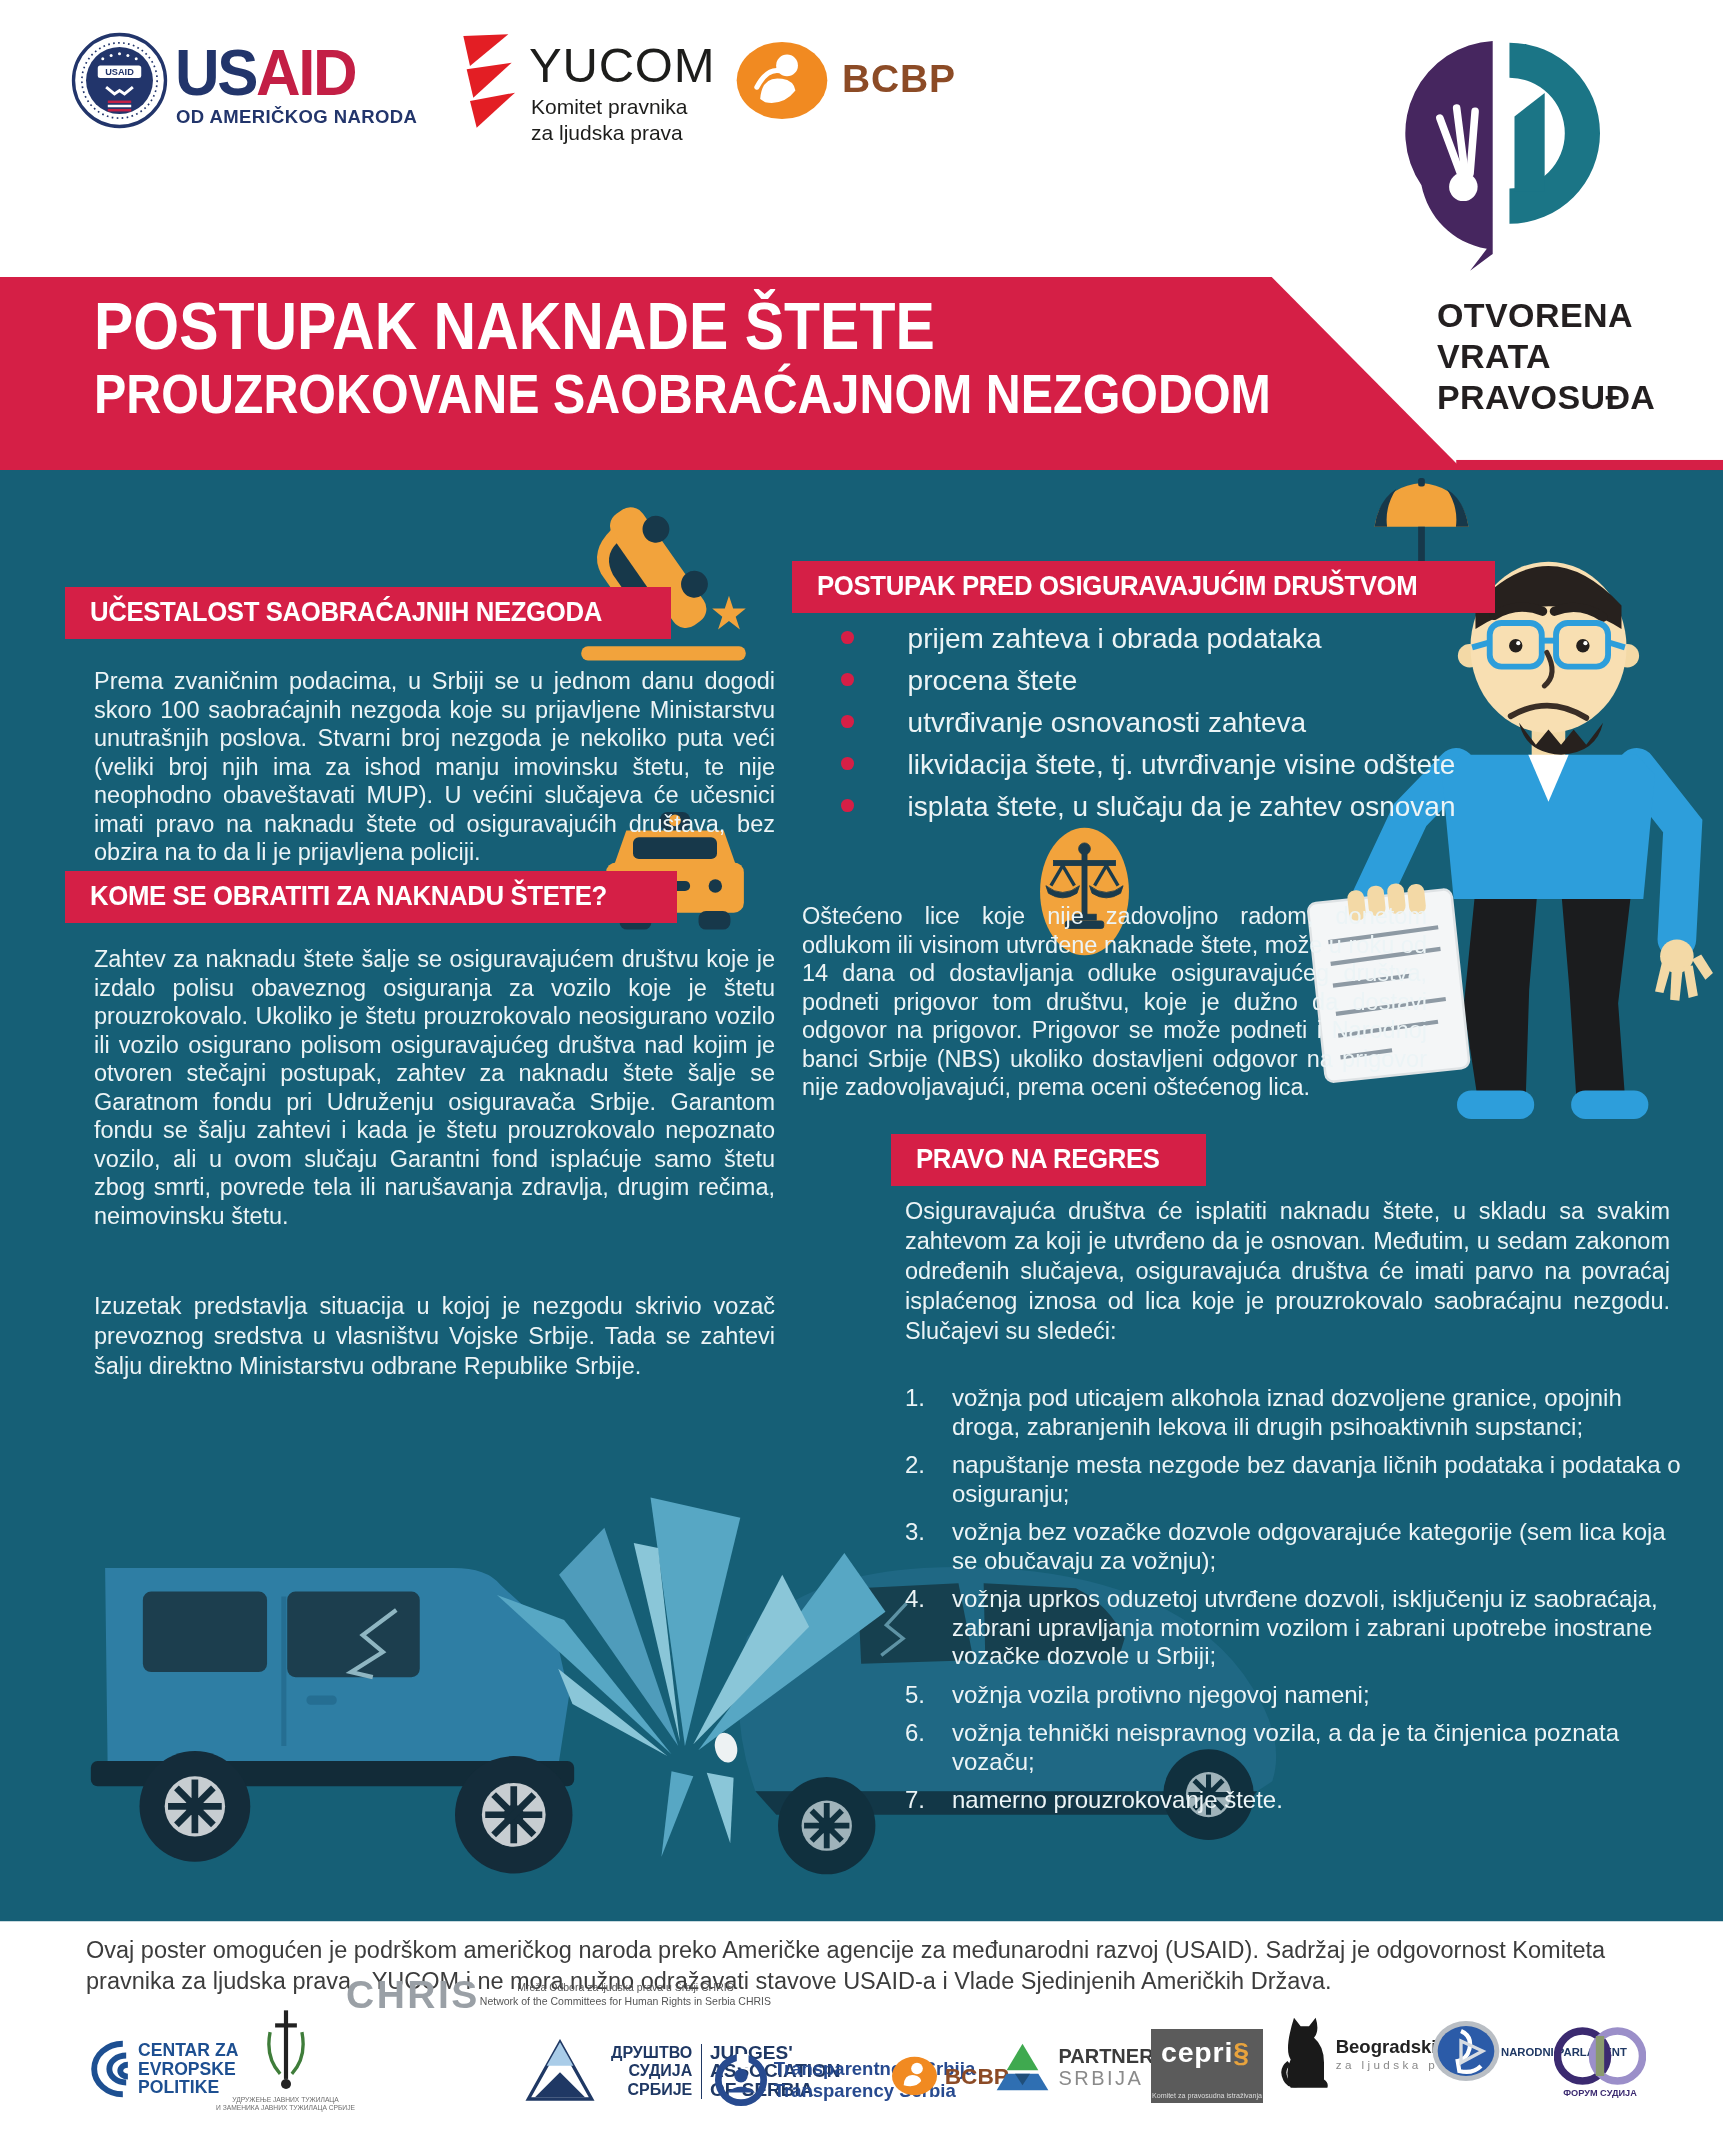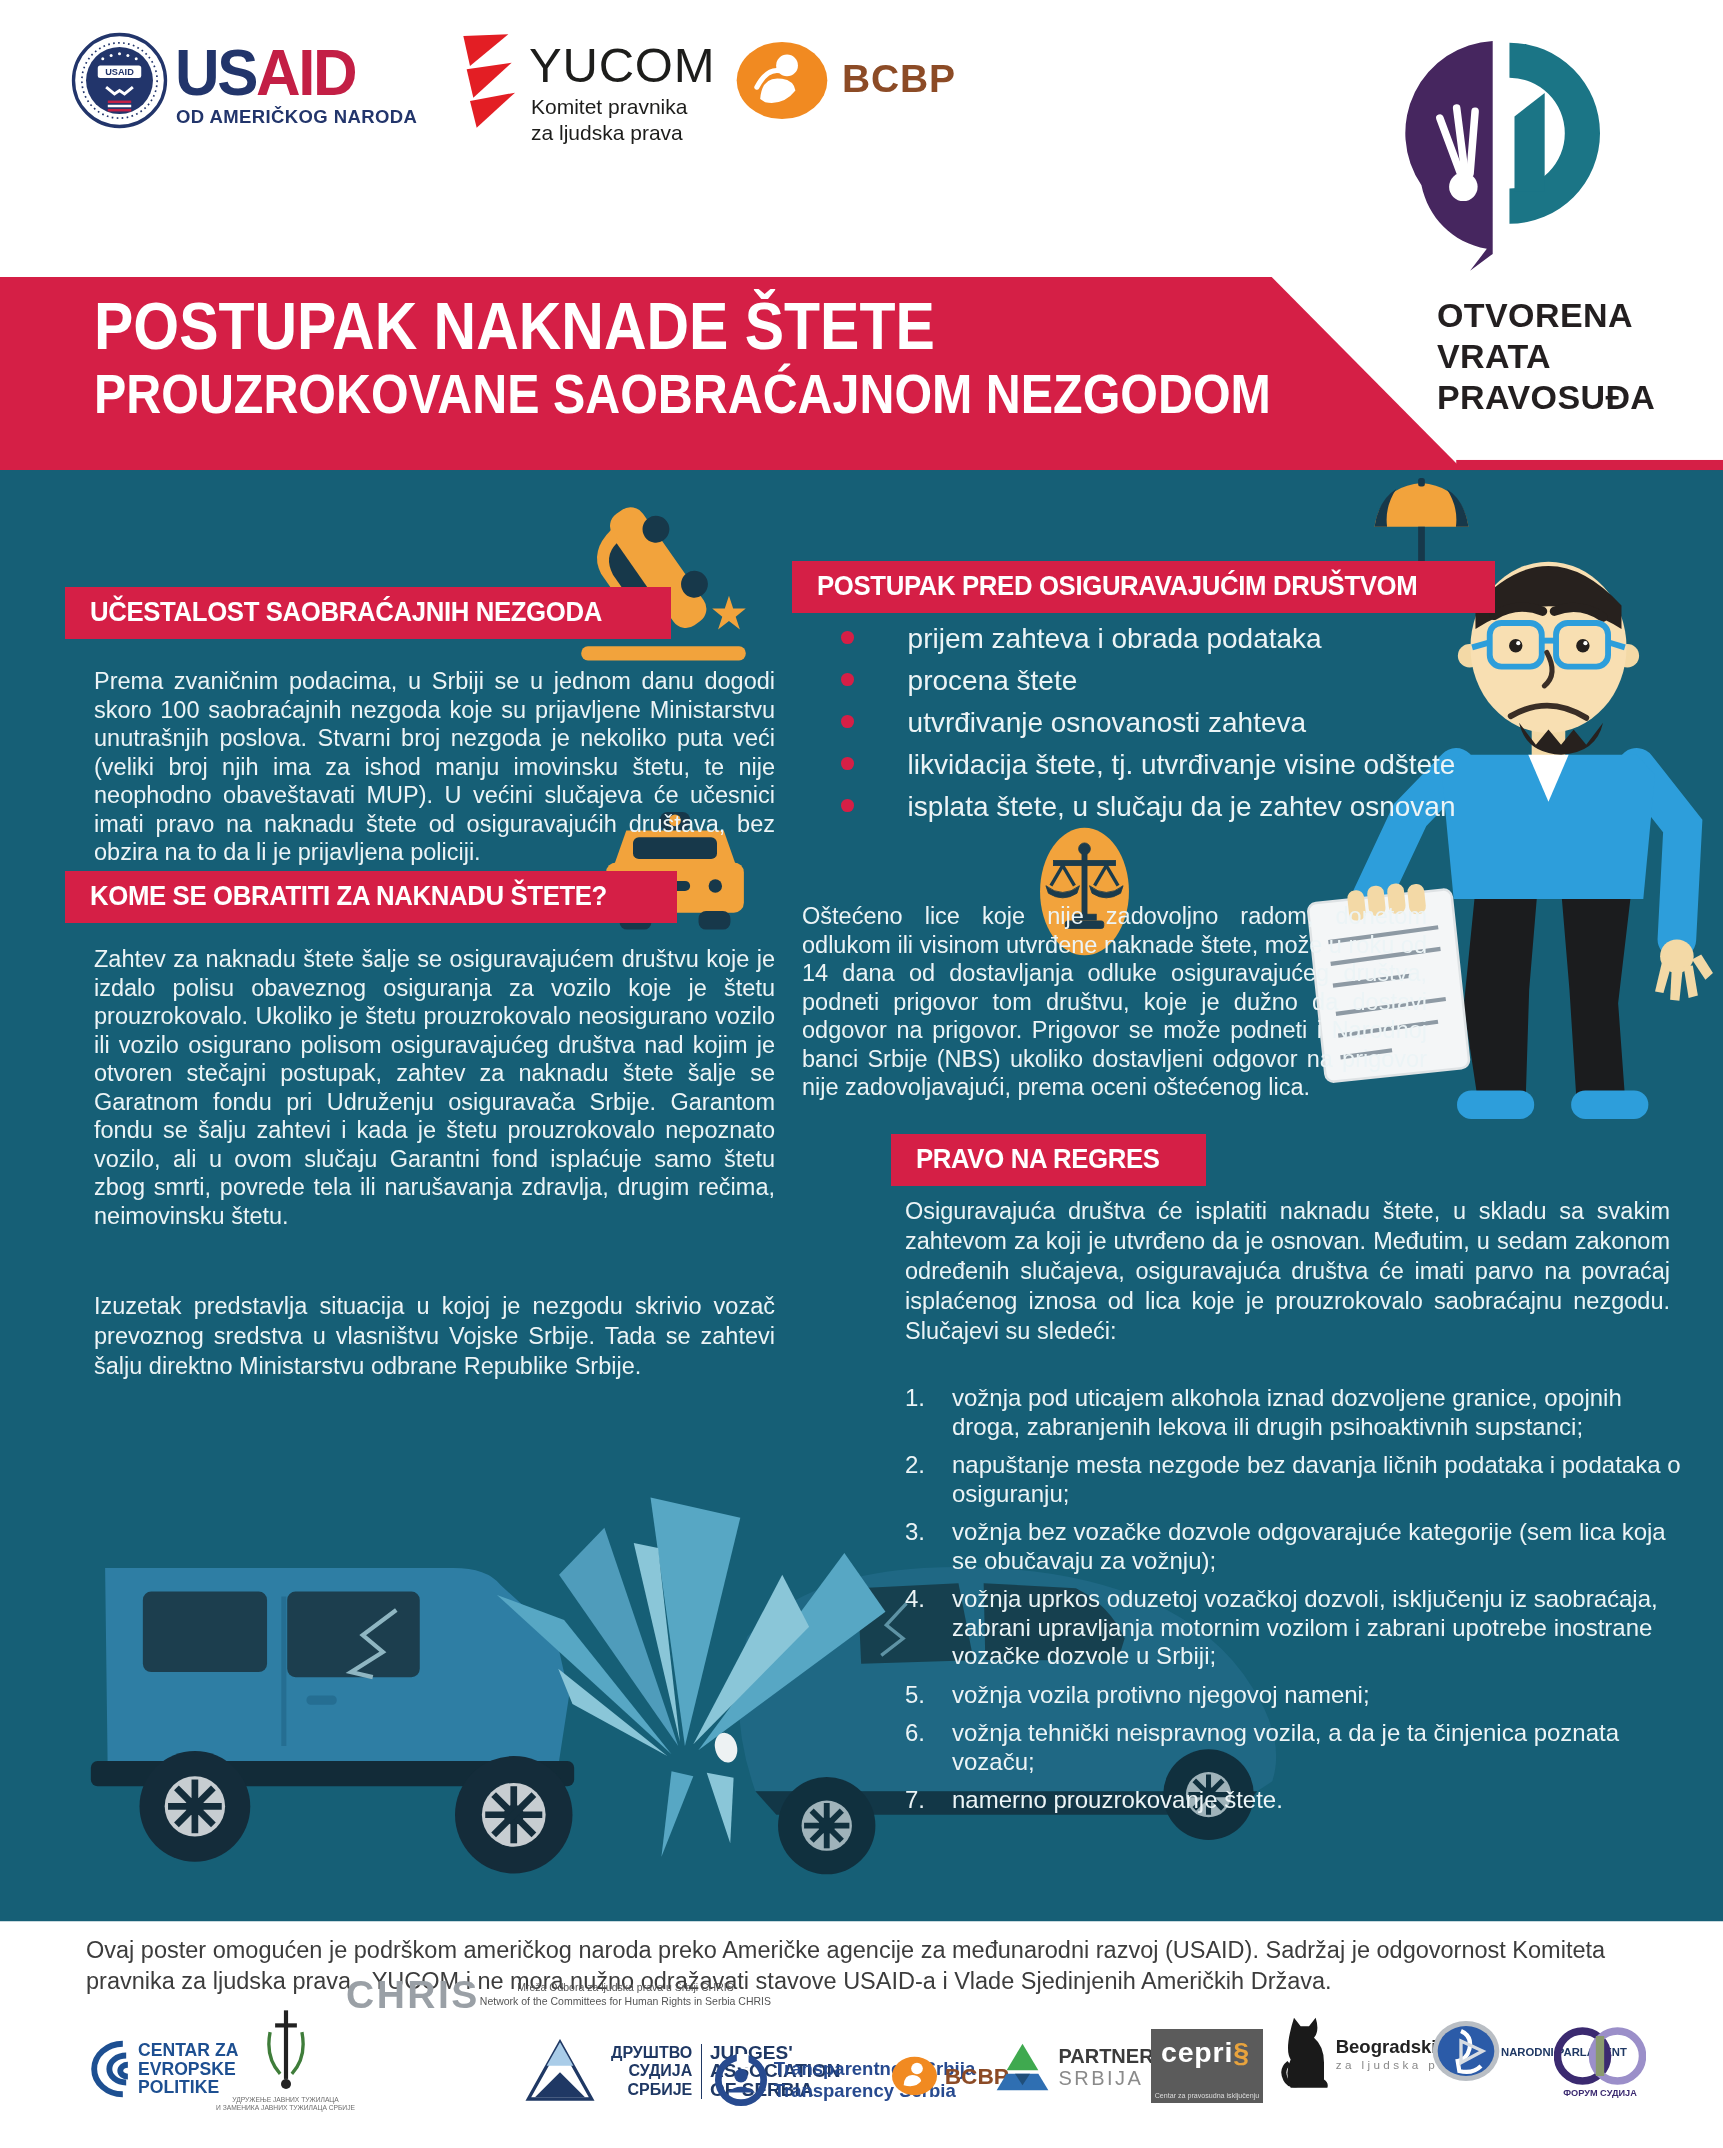--- a/index.html
+++ b/index.html
@@ -310,21 +310,21 @@
     <div class="nrow">
         <div class="nnum">2.</div>
         <div class="ntxt">napuštanje mesta nezgode bez davanja ličnih podataka i podataka o osiguranju;</div>
       </div>
     <div class="nrow">
         <div class="nnum">3.</div>
         <div class="ntxt">vožnja bez vozačke dozvole odgovarajuće kategorije (sem lica koja se obučavaju za vožnju);</div>
       </div>
     <div class="nrow">
         <div class="nnum">4.</div>
-        <div class="ntxt">vožnja uprkos oduzetoj vozačkoj dozvoli, isključenju iz saobraćaja, zabrani upravljanja motornim vozilom i zabrani upotrebe inostrane vozačke dozvole u Srbiji;</div>
+        <div class="ntxt">vožnja uprkos oduzetoj utvrđene dozvoli, isključenju iz saobraćaja, zabrani upravljanja motornim vozilom i zabrani upotrebe inostrane vozačke dozvole u Srbiji;</div>
       </div>
     <div class="nrow">
         <div class="nnum">5.</div>
         <div class="ntxt">vožnja vozila protivno njegovoj nameni;</div>
       </div>
     <div class="nrow">
         <div class="nnum">6.</div>
         <div class="ntxt">vožnja tehnički neispravnog vozila, a da je ta činjenica poznata vozaču;</div>
       </div>
     <div class="nrow">
@@ -482,21 +482,21 @@
     </svg>
     <div style="margin-left:8.4px">
       <div class="partneri-t1">PARTNERI</div>
       <div class="partneri-t2">SRBIJA</div>
     </div>
   </div>
 
   <div class="flogo" style="left:1151px;top:2029px;z-index:3">
     <div class="cepris-box">
       <div class="cepris-name"><span>cepri</span><span class="par">§</span></div>
-      <div class="cepris-cap">Centar za pravosudna isključenju</div>
+      <div class="cepris-cap">Komitet za pravosudna istraživanja</div>
     </div>
   </div>
 
   <div class="flogo" style="left:1279px;top:2014px;z-index:3">
     <svg width="50" height="81" viewBox="0 0 60 96">
       <path d="M18,4 l8,10 h10 l8,-10 q5,16 -2,24 q12,10 12,30 v20 q6,4 4,10 h-44 q-8,-18 0,-34 q-8,-12 4,-50 Z" fill="#1a1a1a"></path>
       <path d="M12,58 q-10,8 -4,20 q4,8 14,6" fill="none" stroke="#1a1a1a" stroke-width="6"></path>
     </svg>
     <div style="margin-left:6.7px">
       <div class="bgc-t1">Beogradski centar</div>

